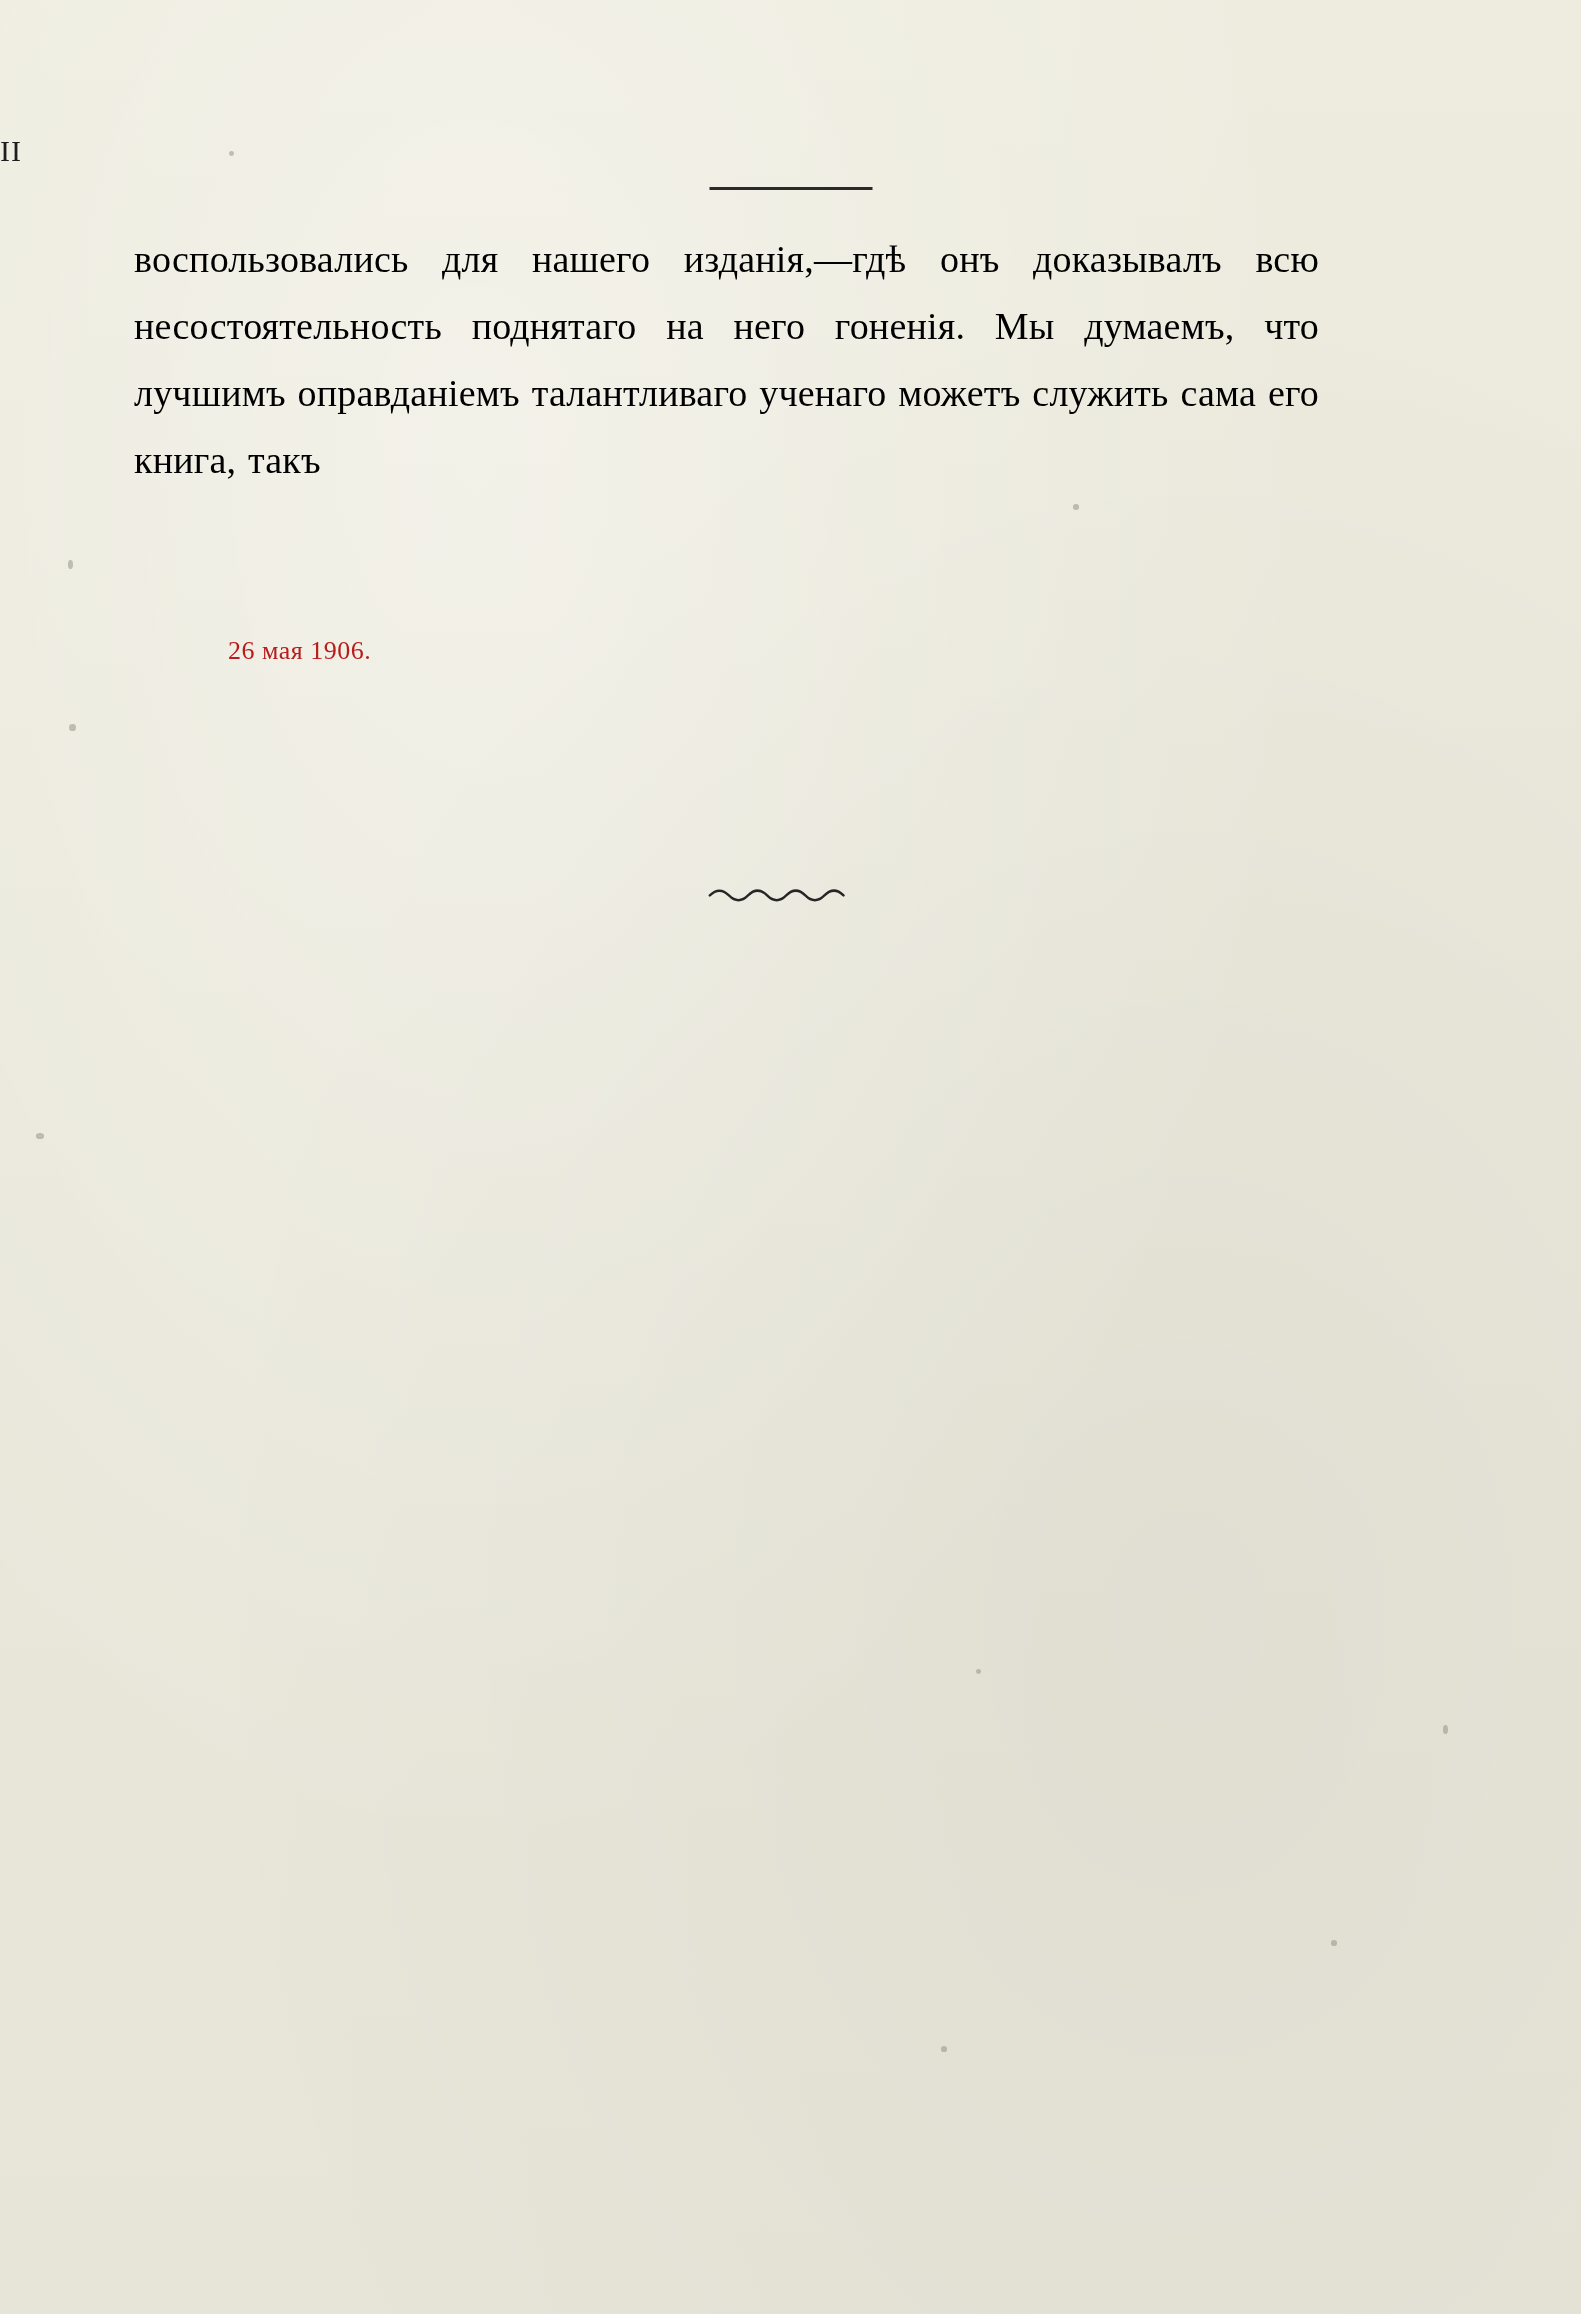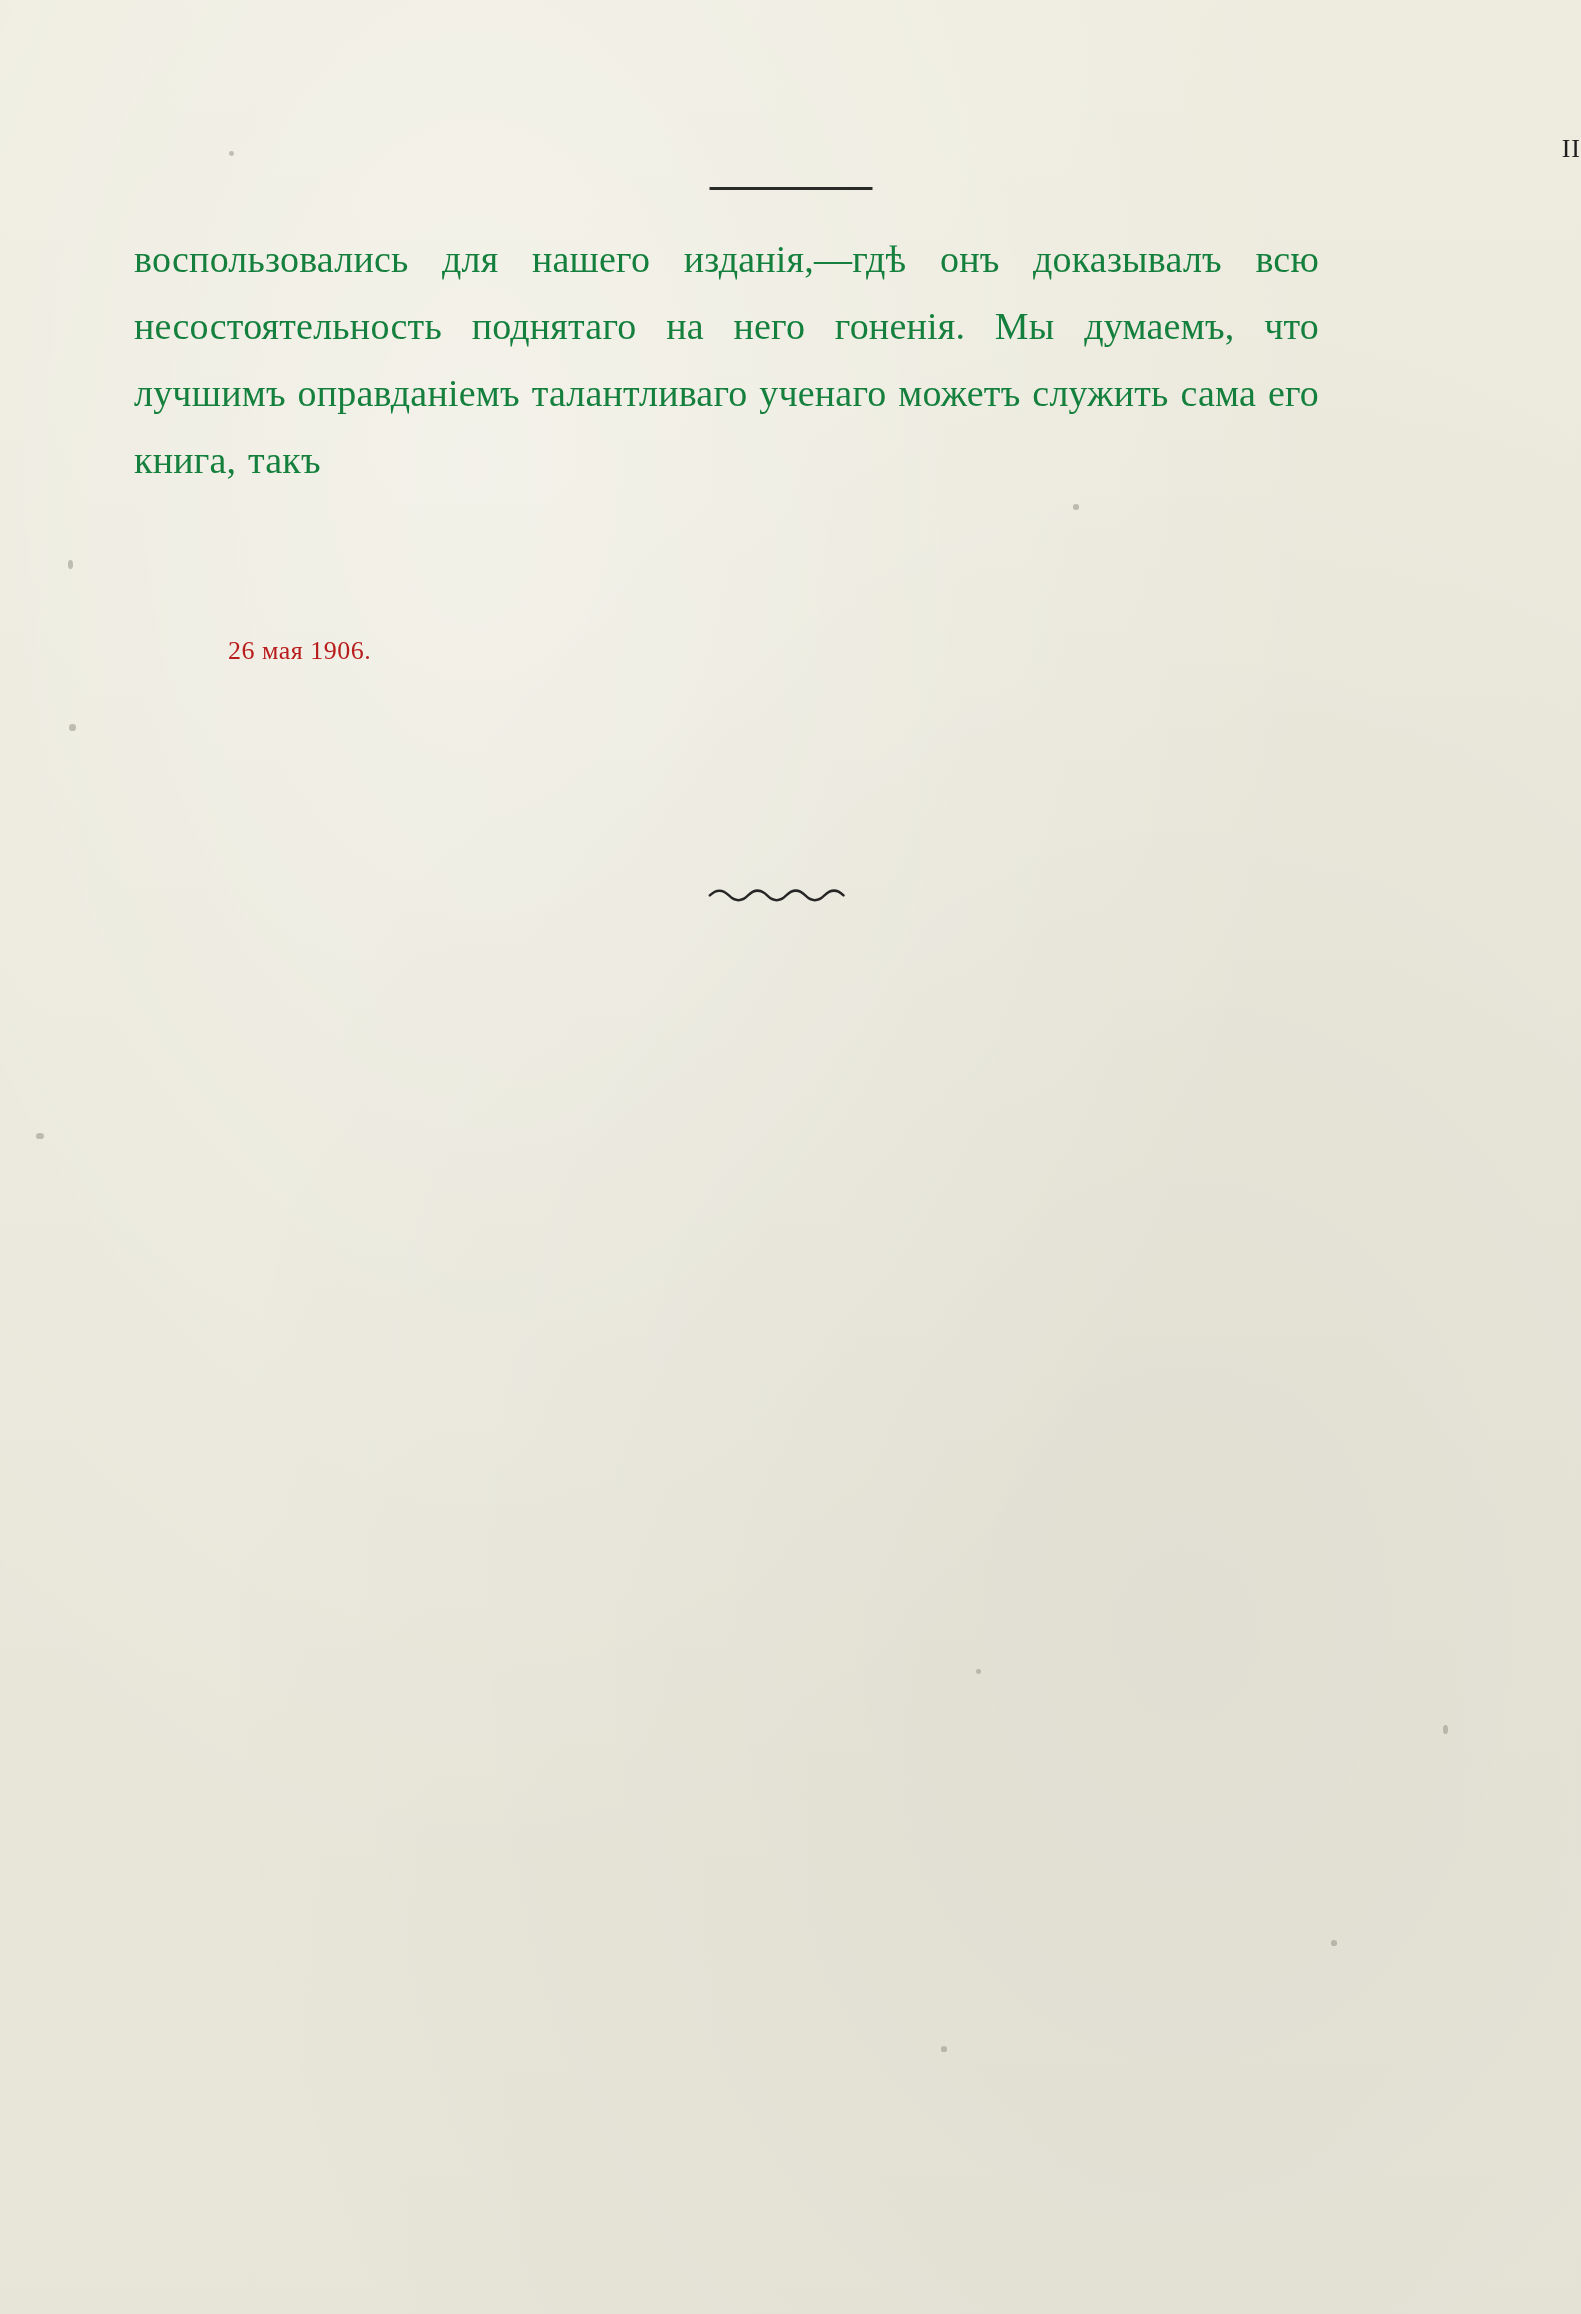--- a/index.html
+++ b/index.html
@@ -31,22 +31,22 @@
   }
   .content {
     position: absolute;
     left: 0; top: 0; right: 0; bottom: 0;
   }
   .folio {
     position: absolute;
     top: 134px;
     left: 0;
     width: 100%;
-    text-align: right;
-    font-size: 26px;
+    text-align: left;
+    font-size: 30px;
     letter-spacing: 1px;
     color: #1e1e1e;
     font-variant: small-caps;
   }
   .folio-rule {
     position: absolute;
     top: 187px;
     left: 50%;
     transform: translateX(-50%);
     width: 163px;
@@ -56,21 +56,21 @@
   .body-block {
     position: absolute;
     top: 226px;
     left: 134px;
     width: 1185px;
   }
   .body-block p {
     margin: 0;
     font-size: 38px;
     line-height: 67px;
-    color: #15803d;
+    color: #000000;
     text-align: justify;
     text-justify: inter-word;
     letter-spacing: 0.2px;
     word-spacing: 1.9px;
   }
   .body-block p .lastline {
     display: block;
   }
   .date {
     position: absolute;

